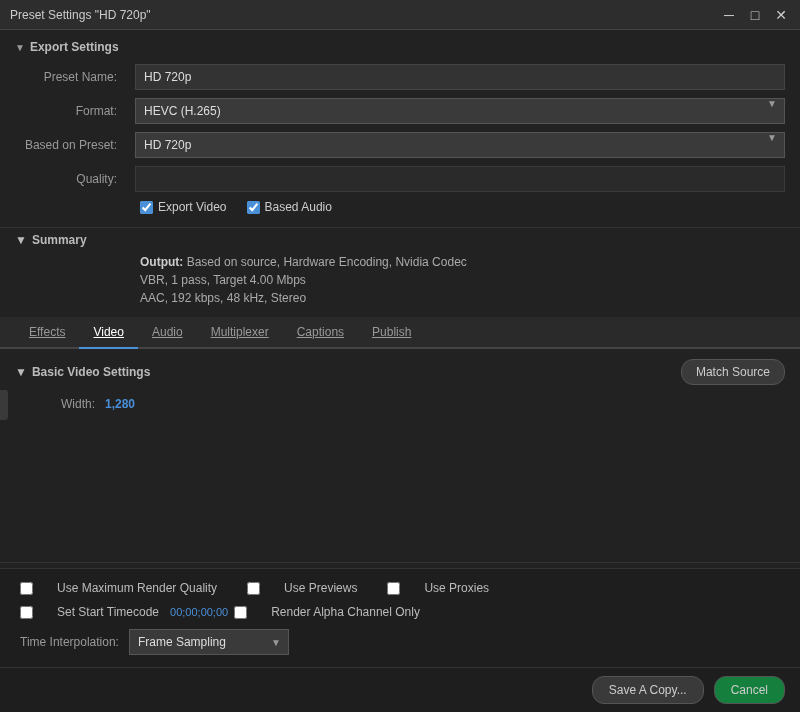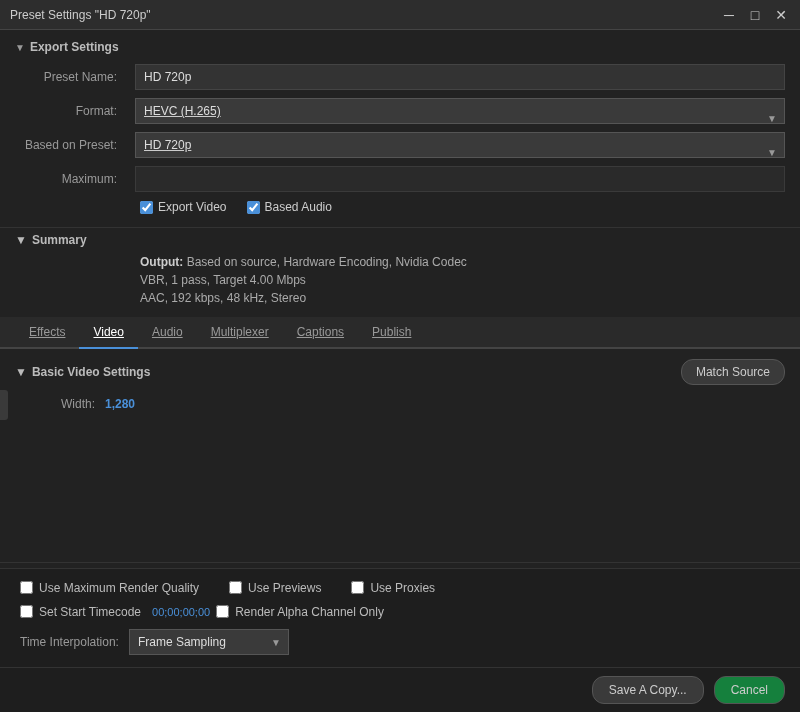--- a/index.html
+++ b/index.html
@@ -93,22 +93,21 @@
       border: 1px solid #444;
       color: #ddd;
       padding: 4px 8px;
       font-size: 12px;
       height: 26px;
     }
     .select-wrapper {
       flex: 1;
       position: relative;
       display: flex;
-      align-items: flex-end;
-      text-decoration: underline;
+      align-items: flex-start;
     }
     .select-wrapper select {
       width: 100%;
       background: #3a3a3a;
       border: 1px solid #555;
       color: #ddd;
       padding: 4px 28px 4px 8px;
       font-size: 12px;
       height: 26px;
       appearance: none;
@@ -249,22 +248,22 @@
       border-top: 1px solid #333;
     }
     .options-grid {
       display: flex;
       flex-wrap: wrap;
       gap: 10px 30px;
       margin-bottom: 10px;
     }
     .opt-checkbox {
       display: flex;
-      align-items: flex-start;
-      gap: 6px;
+      align-items: flex-end;
+      gap: 24px;
       color: #bbb;
       font-size: 12px;
       cursor: pointer;
     }
     .opt-checkbox input[type="checkbox"] {
       width: 13px;
       height: 13px;
       cursor: pointer;
     }
     .timecode-display {
@@ -401,21 +400,21 @@
           <option>HD 720p</option>
           <option>HD 1080p</option>
           <option>4K</option>
           <option>Custom</option>
         </select>
         <span class="chevron">▼</span>
       </div>
     </div>
 
     <div class="field-row">
-      <span class="field-label">Maximum:</span>
+      <span class="field-label">Quality:</span>
       <input class="field-value" type="text" style="background: rgb(42, 42, 42); border-color: rgb(58, 58, 58);">
     </div>
 
     <div class="checkboxes-row">
       <label class="checkbox-label">
         <input type="checkbox" checked="" style="">
         <span>Export Video</span>
       </label>
       <label class="checkbox-label">
         <input type="checkbox" checked="" style="">

